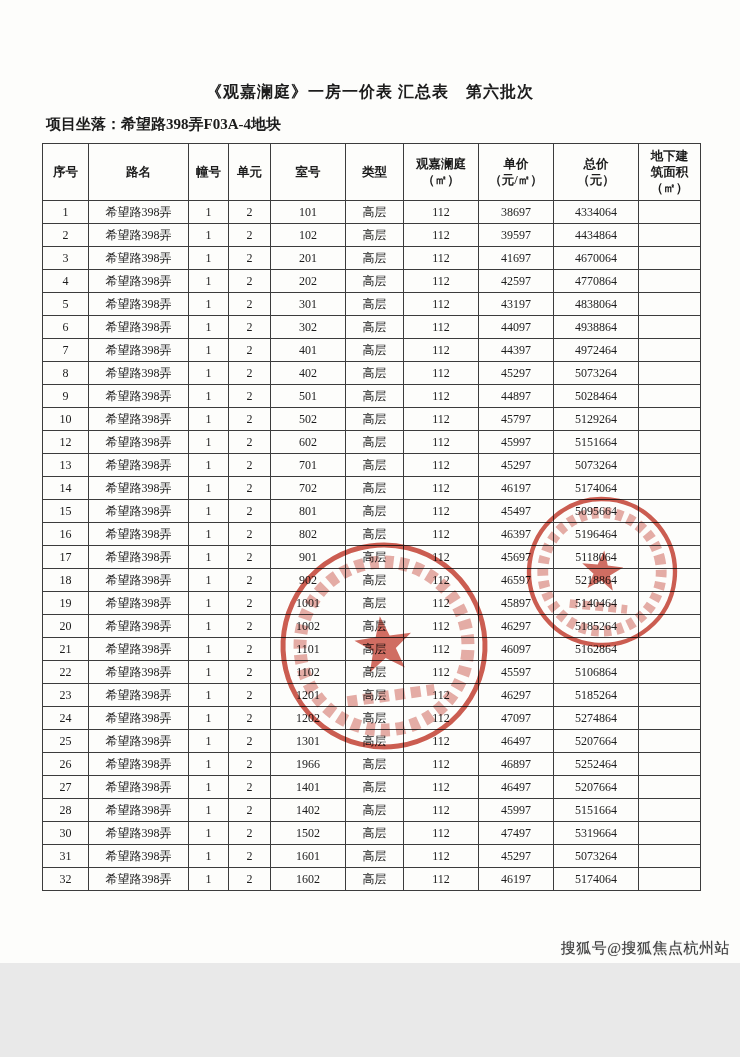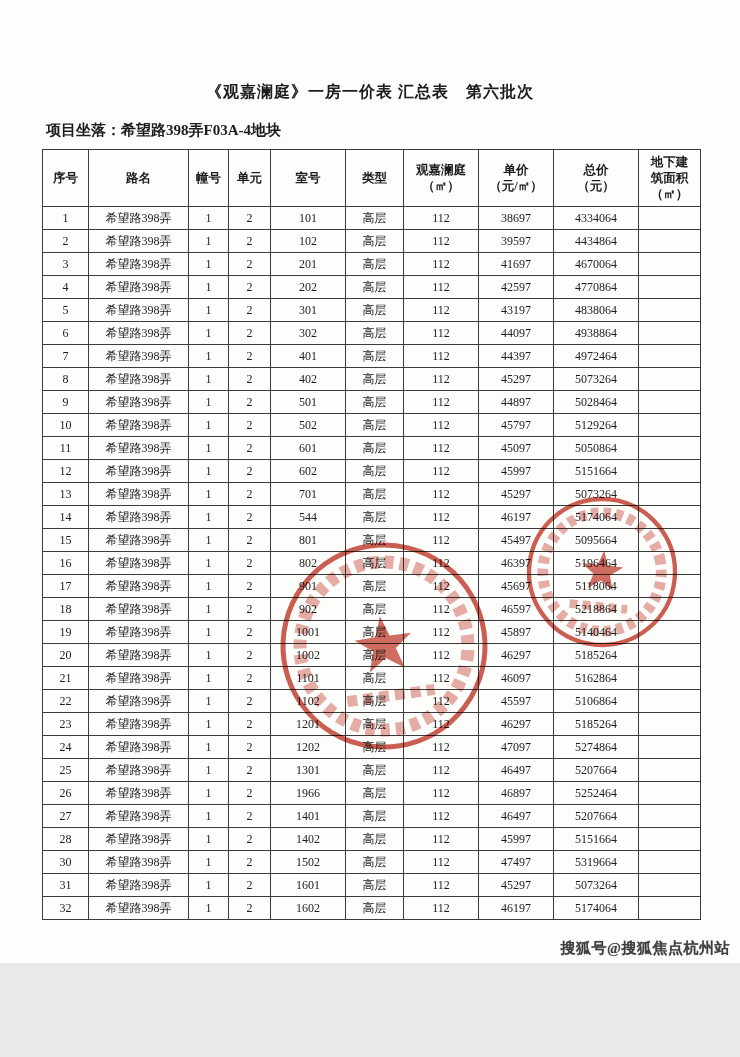--- a/index.html
+++ b/index.html
@@ -14,21 +14,21 @@
   }
   .doc-title {
     margin:0;
     padding-top:82px;
     text-align:center;
     font-size:16px;
     font-weight:bold;
     letter-spacing:1px;
   }
   .doc-subtitle {
-    margin:18px 0 9px 46px;
+    margin:12px 0 9px 46px;
     font-size:15px;
     font-weight:bold;
   }
   table.price {
     margin-left:42px;
     width:658px;
     border-collapse:collapse;
     table-layout:fixed;
   }
   .price th, .price td {
@@ -57,21 +57,21 @@
   }
   .stamp-center { left:276px; top:538px; width:216px; height:216px; transform:rotate(-8deg); }
   .stamp-right  { left:524px; top:494px; width:156px; height:156px; transform:rotate(6deg); }
   .stamp svg { width:100%; height:100%; }
 
   .watermark {
     position:absolute;
     right:10px;
     bottom:5px;
     font-size:15px;
-    font-weight:bold;
+    font-weight:normal;
     color:#3f3f3f;
     letter-spacing:0.5px;
     text-shadow:0 0 1px #9a9a9a;
   }
 </style>
 </head>
 <body>
 
 <div class="page">
 
@@ -226,32 +226,20 @@
           <td>1</td>
           <td>2</td>
           <td>502</td>
           <td>高层</td>
           <td>112</td>
           <td>45797</td>
           <td>5129264</td>
           <td></td>
         </tr>
         <tr>
-          <td>11</td>
-          <td>希望路398弄</td>
-          <td>1</td>
-          <td>2</td>
-          <td>601</td>
-          <td>高层</td>
-          <td>112</td>
-          <td>45097</td>
-          <td>5050864</td>
-          <td></td>
-        </tr>
-        <tr>
           <td>12</td>
           <td>希望路398弄</td>
           <td>1</td>
           <td>2</td>
           <td>602</td>
           <td>高层</td>
           <td>112</td>
           <td>45997</td>
           <td>5151664</td>
           <td></td>
@@ -266,21 +254,21 @@
           <td>112</td>
           <td>45297</td>
           <td>5073264</td>
           <td></td>
         </tr>
         <tr>
           <td>14</td>
           <td>希望路398弄</td>
           <td>1</td>
           <td>2</td>
-          <td>544</td>
+          <td>702</td>
           <td>高层</td>
           <td>112</td>
           <td>46197</td>
           <td>5174064</td>
           <td></td>
         </tr>
         <tr>
           <td>15</td>
           <td>希望路398弄</td>
           <td>1</td>

